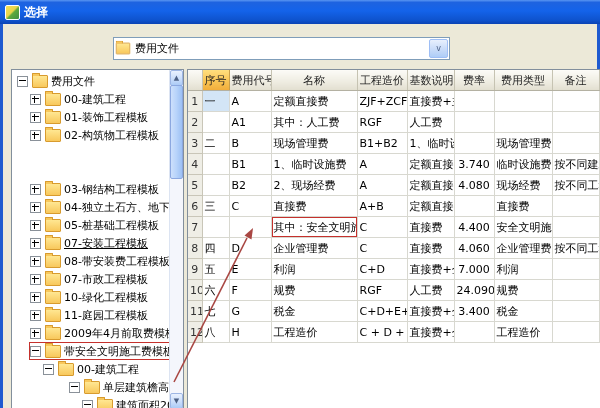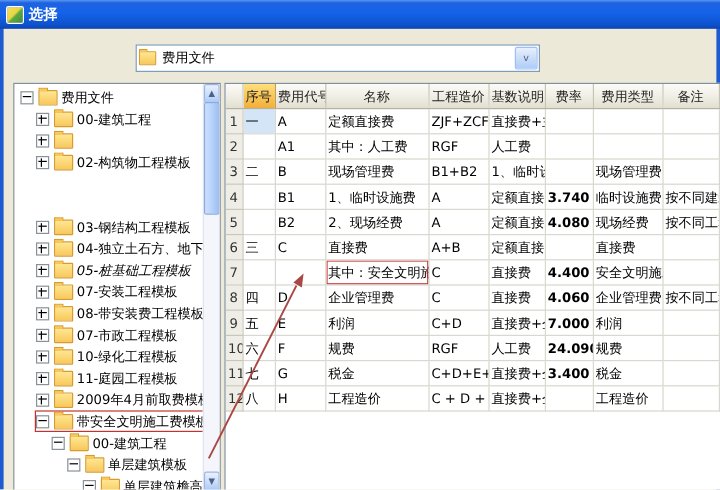--- a/index.html
+++ b/index.html
@@ -61,21 +61,21 @@
     border-right:1px solid #C6C3B2;border-bottom:1px solid #B4B1A2;text-align:center;
     overflow:hidden;white-space:nowrap;}
   .grid th.hl{background:linear-gradient(180deg,#FFDF7E 0%,#F8C455 55%,#F1AE3B 100%);
     border-right:1px solid #C89F4A;}
   .grid td{height:20px;padding:0 2px;font-size:11px;color:#000;
     border-right:1px solid #D8D8D0;border-bottom:1px solid #D8D8D0;
     overflow:hidden;white-space:nowrap;background:#fff;}
   .grid td.rn{background:#EFEEE6;border-right:1px solid #C9C6B8;border-bottom:1px solid #C9C6B8;
     text-align:center;color:#333;}
   .grid td.cur{background:#D3E5F6;}
-  .grid td.rt{text-align:left;font-weight:bold;}
+  .grid td.rt{text-align:center;}
   .grid td.redbox{position:relative;}
   .grid td.redbox::after{content:"";position:absolute;inset:0;border:1px solid #C5312D;pointer-events:none;}
   
   .arrowsvg{position:absolute;left:0;top:0;width:600px;height:408px;pointer-events:none;z-index:50;}
 </style>
 </head>
 <body>
 
 <div class="win">
 
@@ -104,48 +104,49 @@
 
         <div class="titem" style="margin-left: 16px;">
           <span class="expand plus"></span>
           <span class="folder"></span>
           <span class="tlabel">00-建筑工程</span>
         </div>
 
         <div class="titem" style="margin-left: 16px;">
           <span class="expand plus"></span>
           <span class="folder"></span>
+          <span class="tlabel">01-装饰工程模板</span>
         </div>
 
         <div class="titem" style="margin-left: 16px;">
           <span class="expand plus"></span>
           <span class="folder"></span>
           <span class="tlabel">02-构筑物工程模板</span>
         </div>
 
         <div class="titem" style="margin-left: 16px; margin-top: 36px;">
           <span class="expand plus"></span>
           <span class="folder"></span>
           <span class="tlabel">03-钢结构工程模板</span>
         </div>
 
         <div class="titem" style="margin-left: 16px;">
           <span class="expand plus"></span>
           <span class="folder"></span>
           <span class="tlabel">04-独立土石方、地下降水工程模板</span>
         </div>
 
-        <div class="titem" style="margin-left: 16px; font-style: italic;">
+        <div class="titem" style="margin-left: 16px;">
           <span class="expand plus"></span>
           <span class="folder"></span>
           <span class="tlabel">05-桩基础工程模板</span>
         </div>
 
 
-        <div class="titem" style="margin-left: 16px;">
+        <div class="titem" style="margin-left: 16px; text-decoration: underline;">
           <span class="expand plus"></span>
           <span class="folder"></span>
           <span class="tlabel">07-安装工程模板</span>
         </div>
 
         <div class="titem" style="margin-left: 16px; text-align: right;">
           <span class="expand plus"></span>
           <span class="folder"></span>
           <span class="tlabel">08-带安装费工程模板</span>
         </div>
@@ -179,25 +180,20 @@
           <span class="folder"></span>
           <span class="tlabel">带安全文明施工费模板</span>
         </div>
 
         <div class="titem" style="margin-left: 29px;">
           <span class="expand minus"></span>
           <span class="folder"></span>
           <span class="tlabel">00-建筑工程</span>
         </div>
 
-        <div class="titem" style="margin-left: 42px;">
-          <span class="expand minus"></span>
-          <span class="folder"></span>
-          <span class="tlabel">单层建筑模板</span>
-        </div>
 
         <div class="titem" style="margin-left: 55px;">
           <span class="expand minus"></span>
           <span class="folder"></span>
           <span class="tlabel">单层建筑檐高16m以上</span>
         </div>
 
         <div class="titem" style="margin-left: 68px;">
           <span class="expand minus"></span>
           <span class="folder"></span>

